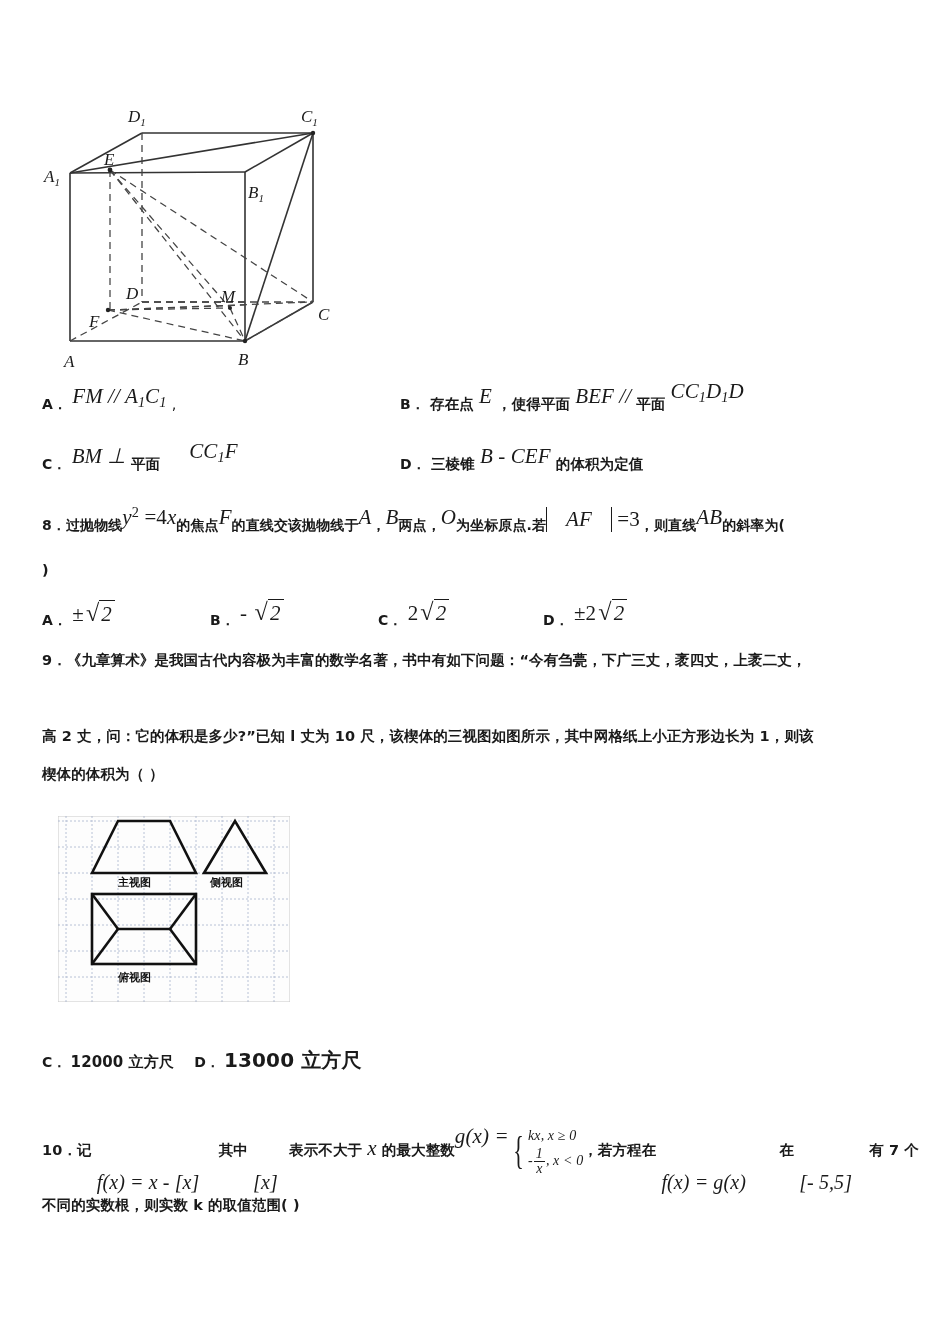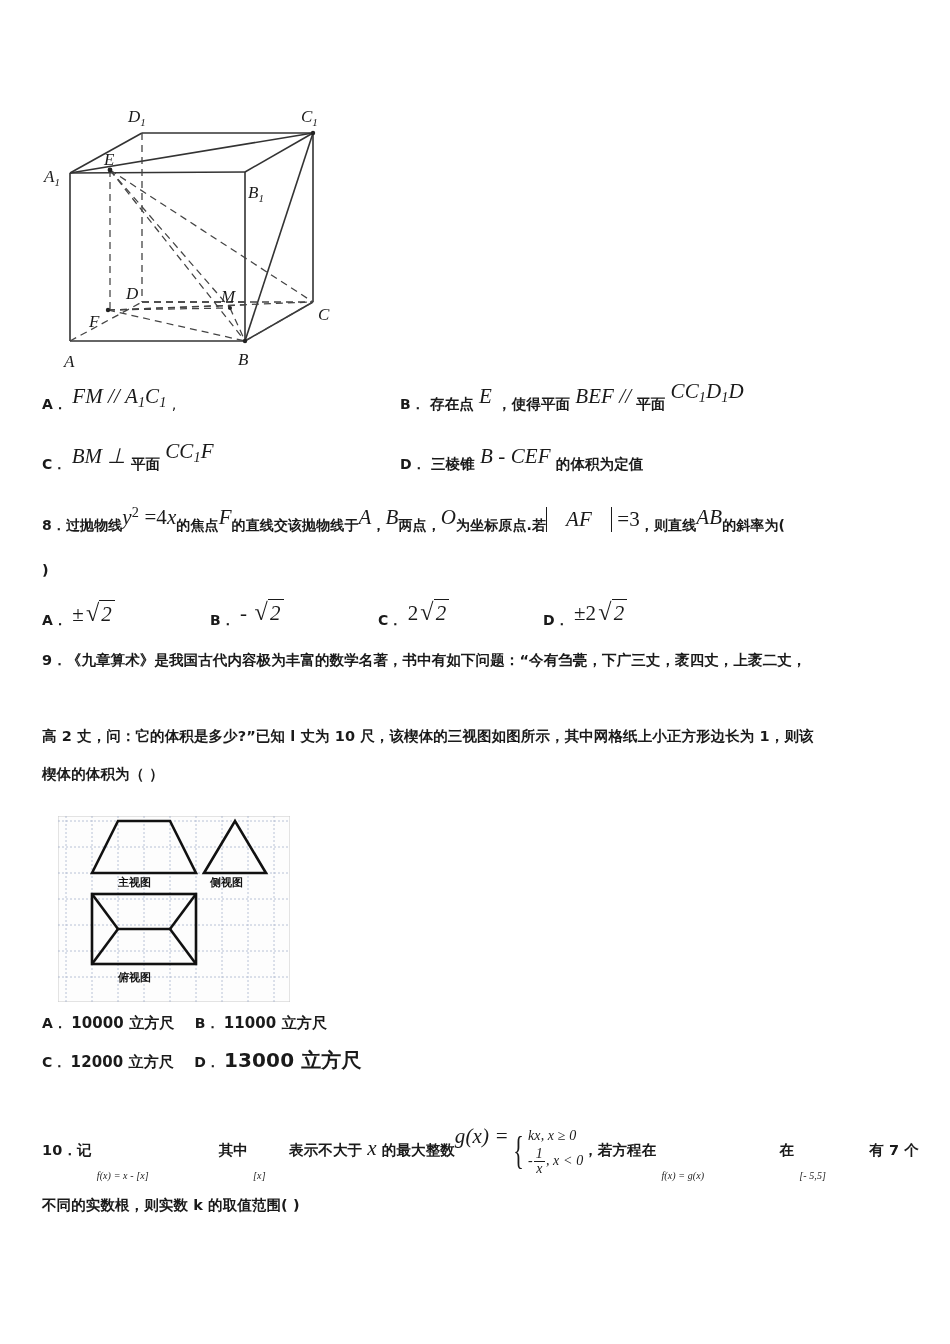--- a/index.html
+++ b/index.html
@@ -126,21 +126,21 @@
     vertical-align: baseline;
   }
   .stack > .below {
     position: absolute;
     left: 0;
     top: 15px;
     white-space: nowrap;
     font-family: "Liberation Serif", serif;
     font-style: italic;
     font-weight: normal;
-    font-size: 10px;
+    font-size: 20px;
   }
 
   .piecewise {
     display: inline-block;
     vertical-align: middle;
     position: relative;
     font-family: "Liberation Serif", serif;
     font-style: italic;
     font-weight: normal;
     font-size: 14px;
@@ -251,21 +251,21 @@
     <span class="inline-math" style="position:relative; top:-11px;">
       <span class="mi">CC</span><span class="sub">1</span><span class="mi">D</span><span class="sub">1</span><span class="mi">D</span>
     </span>
   </div>
 
   <div class="qtext" style="left:42px; top:450px;">
     <span class="optlabel">C．</span>
     <span class="inline-math raised"><span class="mi">BM</span></span>
     <span class="inline-math raised">⊥</span>
     <span>平面</span>
-    <span class="inline-math" style="position:relative; top:-11px;">
+    <span class="inline-math" style="position:relative; top:-11px;margin-left:24px;">
       <span class="mi">CC</span><span class="sub">1</span><span class="mi">F</span>
     </span>
   </div>
 
   <div class="qtext" style="left:400px; top:450px;">
     <span class="optlabel">D．</span>
     <span>三棱锥</span>
     <span class="inline-math raised">B - CEF</span>
     <span>的体积为定值</span>
   </div>
@@ -344,27 +344,20 @@
         <line x1="34" y1="78" x2="60" y2="113"></line>
         <line x1="138" y1="78" x2="112" y2="113"></line>
         <line x1="34" y1="148" x2="60" y2="113"></line>
         <line x1="138" y1="148" x2="112" y2="113"></line>
         <line x1="60" y1="113" x2="112" y2="113"></line>
       </g>
       <text class="tv-caption" x="60" y="165">俯视图</text>
     </svg>
   </div>
 
-  <div class="qtext" style="left:42px; top:1013px; font-family:'Liberation Serif',serif; font-size:16px;">
-    <span class="optlabel">A．</span>
-    <span class="cjk" style="font-size:15px;">10000 立方尺</span>
-    <span style="display:inline-block; width:12px;"></span>
-    <span class="optlabel">B．</span>
-    <span class="cjk" style="font-size:15px;">11000 立方尺</span>
-  </div>
   <div class="qtext" style="left:42px; top:1048px; font-family:'Liberation Serif',serif; font-size:16px;">
     <span class="optlabel">C．</span>
     <span class="cjk" style="font-size:15px;">12000 立方尺</span>
     <span style="display:inline-block; width:12px;"></span>
     <span class="optlabel">D．</span>
     <span class="cjk" style="font-size:20px;">13000 立方尺</span>
   </div>
 
   <div class="qtext" style="left:42px; top:1125px;">
     <span>10．</span><span>记</span>

